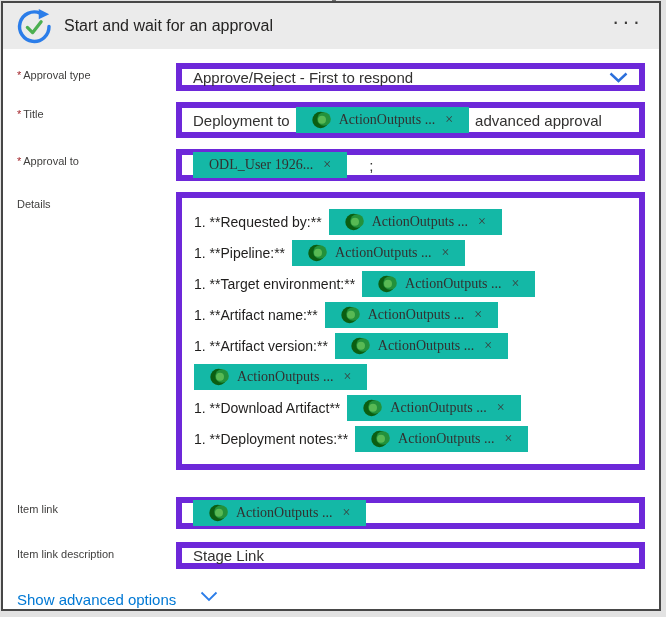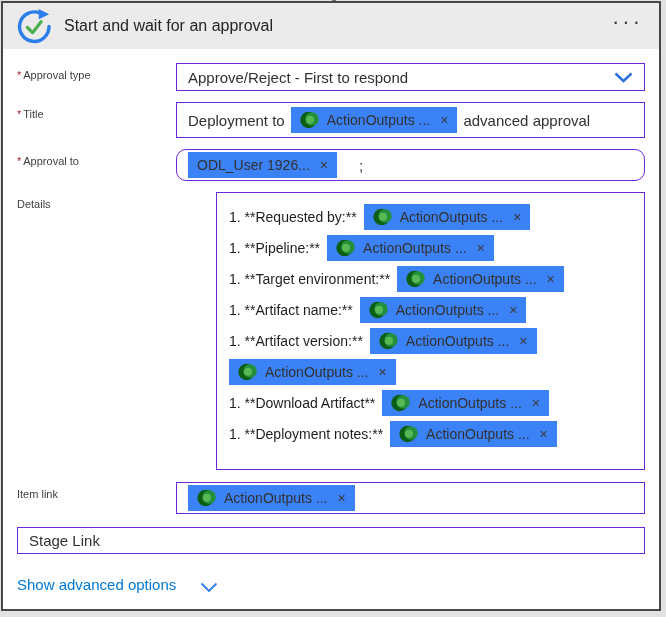--- a/index.html
+++ b/index.html
@@ -20,46 +20,46 @@
   .card-header .hdr-title { flex: 1; font-size: 16px; color: #252423; }
   .more-btn { font-size: 22px; letter-spacing: 3px; color: #3b3a39; line-height: 10px; cursor: pointer; padding: 0 2px 8px 2px; }
 
   .content { padding: 14px 14px 0 14px; }
 
   .form-row { display: flex; align-items: flex-start; margin-bottom: 11px; }
   .row-label { width: 159px; flex: none; padding-top: 6px; font-size: 11px; color: #3f3e3d; }
   .req { color: #a4262c; margin-right: 2px; }
 
   .field-box {
-    flex: 1; border: 1px solid #6d28d9; background: #fff;
+    flex: 1; border: 6px solid #6d28d9; background: #fff;
     display: flex; align-items: center; padding: 0 11px;
     font-size: 15px; color: #323130; min-width: 0;
   }
   .select-box { height: 28px; justify-content: space-between; cursor: pointer; }
   .title-box { height: 36px; gap: 6px; }
-  .assigned-box { height: 32px; gap: 22px; border-radius: 10px; }
+  .assigned-box { height: 32px; gap: 22px; }
   .itemlink-box { height: 32px; }
   .itemdesc-box { height: 27px; }
 
-  .details-box { display: block; padding: 8px 12px; height: 278px; margin-left: 40px; }
+  .details-box { display: block; padding: 8px 12px; height: 278px; }
   .detail-line { display: flex; align-items: center; height: 31px; gap: 7px; font-size: 14px; color: #1f1e1d; white-space: nowrap; }
 
   .inline-text { white-space: nowrap; color: #323130; }
 
   .pill {
     display: inline-flex; align-items: center; gap: 7px;
-    background: #3b82f6; padding: 3px 9px; font-size: 14px; color: #323130;
-    line-height: 20px; cursor: pointer; flex: none;
+    background: #14b8a6; padding: 3px 16px; font-size: 14px; color: #323130;
+    line-height: 20px; cursor: pointer; flex: none; font-family: Liberation Serif, serif;
   }
   .pill .pill-close { font-size: 14px; color: #3b3a39; margin-left: 3px; cursor: pointer; }
   .pill .pill-icon { display: inline-flex; width: 20px; height: 20px; }
 
   .chevron-blue { flex: none; }
 
-  .advanced-row { margin-top: 22px; padding-left: 0; display: flex; align-items: flex-end; gap: 24px; cursor: pointer; }
+  .advanced-row { margin-top: 22px; padding-left: 0; display: flex; align-items: flex-start; gap: 24px; cursor: pointer; }
   .advanced-row .adv-label { color: #0078d4; font-size: 15px; }
 </style>
 </head>
 <body>
 
 <div class="connector-stub"></div>
 
 <div class="card">
 
   <div class="card-header">
@@ -237,38 +237,39 @@
                 </svg>
               </span>
             <span>ActionOutputs ...</span>
             <span class="pill-close">×</span>
           </span>
         </div>
 
       </div>
     </div>
 
-    <div class="form-row" style="margin-top:12px;">
+    <div class="form-row" style="margin-top:27px;">
       <div class="row-label"><span>Item link</span></div>
       <div class="field-box itemlink-box">
         <span class="pill">
           <span class="pill-icon">
               <svg width="20" height="20" viewBox="0 0 20 20">
                 <circle cx="8.6" cy="10" r="8.3" fill="#0b5e12"></circle>
                 <circle cx="12" cy="9" r="6.8" fill="#23913b"></circle>
                 <circle cx="10" cy="9.8" r="4" fill="#58b954"></circle>
               </svg>
             </span>
           <span>ActionOutputs ...</span>
           <span class="pill-close">×</span>
         </span>
       </div>
     </div>
 
     <div class="form-row" style="margin-top:13px;">
+      <div class="row-label"><span>Item link description</span></div>
       <div class="field-box itemdesc-box">
         <span>Stage Link</span>
       </div>
     </div>
 
     <div class="advanced-row">
       <span class="adv-label">Show advanced options</span>
       <span style="display:inline-flex;">
         <svg width="18" height="11" viewBox="0 0 18 11">
             <polyline points="1.5,1.5 9,9 16.5,1.5" fill="none" stroke="#2b7de9" stroke-width="1.8"></polyline>

